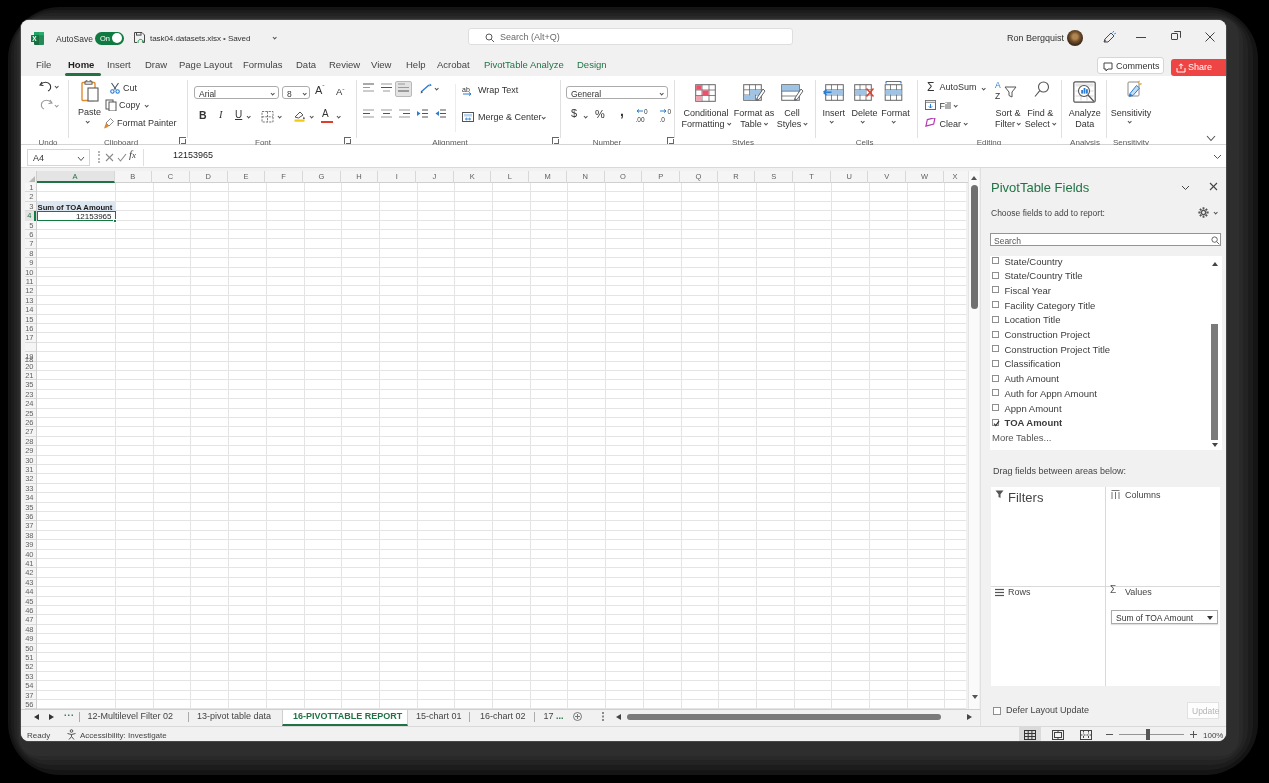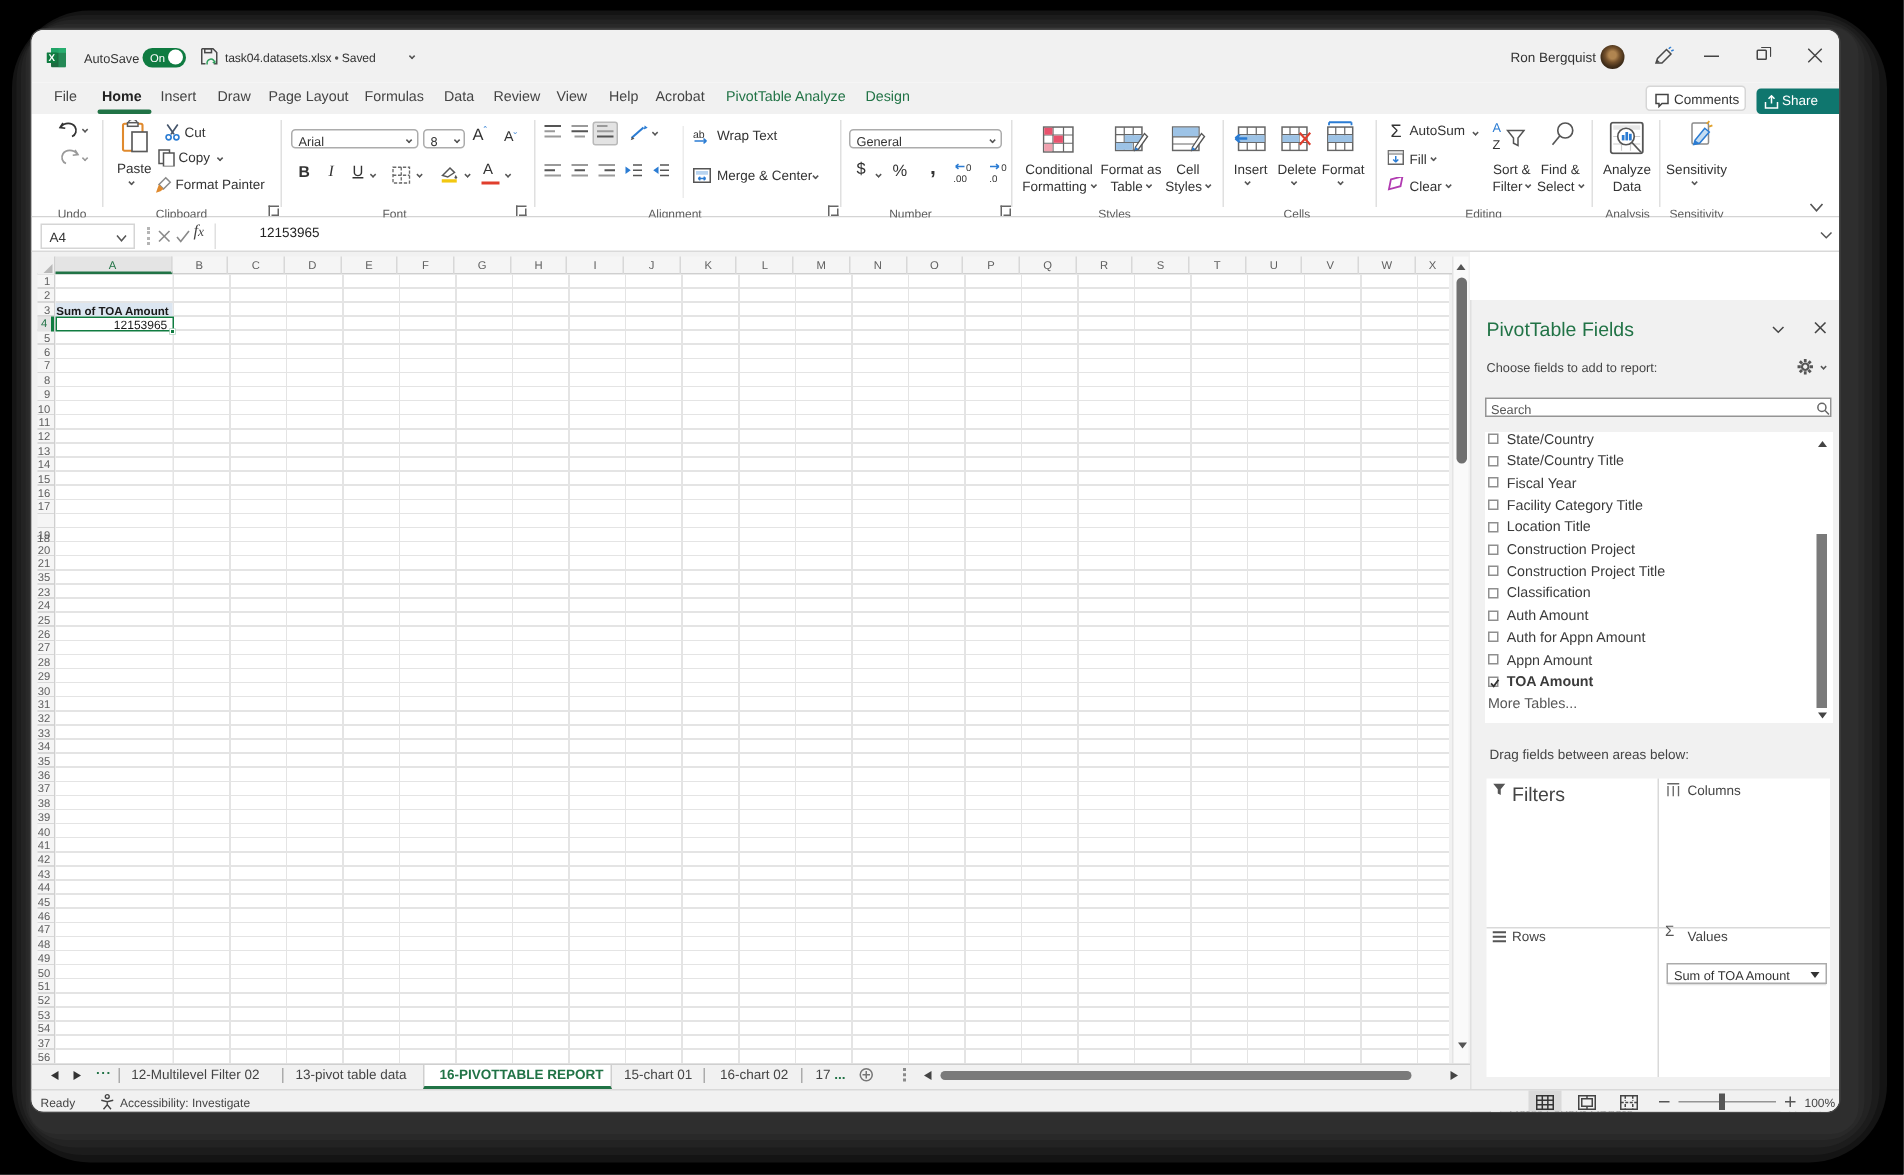--- a/index.html
+++ b/index.html
@@ -37,21 +37,21 @@
 .colhead { position:absolute; left:4px; top:3px; width:943px; height:12px; background:#f5f5f5; border-bottom:1px solid #cfcfcf; }
 .ch { position:absolute; top:0; height:12px; font-size:7.5px; color:#5f5f5f; text-align:center; line-height:12px; border-right:1px solid #d8d8d8; }
 .rowshead { position:absolute; left:4px; top:15px; width:11.5px; height:526px; background:#f5f5f5; }
 .cells { position:absolute; left:15.5px; top:15px; width:929.5px; height:526px; background:#fff; background-image:repeating-linear-gradient(to bottom, transparent 0 8.4px, #e4e4e4 8.4px 9.4px); }
 .rn { position:absolute; right:2px; width:9px; font-size:7.5px; color:#5f5f5f; text-align:right; height:9.4px; line-height:9.4px; }
 
 .sheetbar { position:absolute; left:0; top:689px; width:959px; height:17px; background:#f1f1f1; font-size:9px; color:#444; }
 .stab { position:absolute; top:0; height:15px; line-height:15px; white-space:nowrap; }
 .stsep { position:absolute; top:3px; height:10px; width:1px; background:#ababab; }
 
-.pane { position:absolute; left:959px; top:148px; width:246px; height:558px; background:#f1f1f1; border-left:1px solid #e0e0e0;margin-top:32px; }
+.pane { position:absolute; left:959px; top:148px; width:246px; height:558px; background:#f1f1f1; border-left:1px solid #e0e0e0; }
 .pi { position:absolute; font-size:9.5px; color:#3b3b3b; white-space:nowrap; }
 .cb { position:absolute; width:7px; height:7px; border:1px solid #8f8f8f; background:#fff; }
 
 .statusbar { position:absolute; left:0; top:706px; width:100%; height:15px; background:#f1f1f1; border-top:1px solid #d9d9d9; font-size:8px; color:#444; }
 </style>
 </head>
 <body>
 <div class="screen">
 <div class="sh" style="left:8px;top:7px;width:1250px;height:768px;border-radius:52px;background:#141414;"></div>
 <div class="sh" style="left:11px;top:10px;width:1242px;height:760px;border-radius:44px;background:#1c1c1c;"></div>
@@ -77,20 +77,27 @@
 
     <svg class="abs" style="left:112px;top:11px" width="13" height="13" viewBox="0 0 13 13">
       <path d="M1.5 1.5 h7.5 l2.5 2.5 v7.5 h-2 M1.5 1.5 v10 h2.5" fill="none" stroke="#4a4a4a" stroke-width="1"></path>
       <rect x="3.5" y="1.5" width="4.5" height="2.6" fill="none" stroke="#4a4a4a" stroke-width="1"></rect>
       <path d="M5.2 12 a2.6 2.6 0 1 1 5 -0.9" fill="none" stroke="#2e9e5b" stroke-width="1"></path>
       <path d="M10.8 9.4 l-0.5 2.1 -1.9 -0.7 z" fill="#2e9e5b"></path>
     </svg>
     <div class="tb-txt" style="left:129px;font-size:8.1px;top:13.5px;letter-spacing:-0.1px;">task04.datasets.xlsx <span style="color:#555">•</span> Saved</div>
     <span class="caret abs" style="left:252px;top:16px;"></span>
 
+    <div class="abs" style="left:447px;top:8px;width:325px;height:17px;background:#fff;border:1px solid #dedede;border-radius:3px;">
+      <svg class="abs" style="left:16px;top:3.5px" width="10" height="10" viewBox="0 0 10 10">
+            <circle cx="4" cy="4" r="3" fill="none" stroke="#5a5a5a" stroke-width="1"></circle>
+            <line x1="6.3" y1="6.3" x2="9" y2="9" stroke="#5a5a5a" stroke-width="1"></line>
+          </svg>
+      <div class="abs" style="left:31px;top:3px;font-size:9px;color:#6a6a6a;">Search (Alt+Q)</div>
+    </div>
     <div class="tb-txt" style="left:986px;">Ron Bergquist</div>
 
     <div class="abs" style="left:1046px;top:10px;width:16px;height:16px;border-radius:50%;background:radial-gradient(circle at 50% 42%, #b08550 0 20%, #74512c 40%, #46311b 62%, #241a10 88%);"></div>
 
     <svg class="abs" style="left:1081px;top:11px" width="14" height="13" viewBox="0 0 14 13">
       <path d="M2 11 L3 8 L9 2 L12 5 L6 11 Z" fill="none" stroke="#4a4a4a" stroke-width="1"></path>
       <path d="M2 11 L4.5 10.3 L2.7 8.6 Z" fill="#4a4a4a"></path>
       <line x1="10.5" y1="1.5" x2="12" y2="0.2" stroke="#2b7cd3" stroke-width="1"></line>
       <line x1="12.2" y1="3" x2="13.8" y2="2.2" stroke="#2b7cd3" stroke-width="1"></line>
     </svg>
@@ -119,21 +126,21 @@
     <div class="rtab green" style="left:463px;">PivotTable Analyze</div>
     <div class="rtab green" style="left:556px;">Design</div>
 
     <div class="abs" style="left:1076px;top:2px;width:67px;height:17px;background:#fff;border:1px solid #d6d6d6;border-radius:3px;">
       <svg class="abs" style="left:5px;top:3.5px" width="10" height="10" viewBox="0 0 10 10">
             <path d="M1 1 h8 v6 h-4 l-2 2 v-2 h-2 z" fill="none" stroke="#444" stroke-width="1"></path>
           </svg>
       <div class="abs" style="left:18px;top:3px;font-size:9px;color:#333;">Comments</div>
     </div>
 
-    <div class="abs" style="left:1150px;top:4px;width:66px;height:17px;background:#0f766e;border-radius:3px;">
+    <div class="abs" style="left:1150px;top:4px;width:66px;height:17px;background:#ef4444;border-radius:3px;">
       <svg class="abs" style="left:5px;top:3.5px" width="10" height="10" viewBox="0 0 10 10">
             <path d="M1 5 v4 h8 v-4" fill="none" stroke="#fff" stroke-width="1"></path>
             <line x1="5" y1="1" x2="5" y2="6" stroke="#fff" stroke-width="1"></line>
             <path d="M3 2.8 L5 0.8 L7 2.8" fill="none" stroke="#fff" stroke-width="1"></path>
           </svg>
       <div class="abs" style="left:17px;top:3px;font-size:9px;color:#fff;">Share</div>
     </div>
   </div>
   <div class="ribbon" id="ribbon">
 

